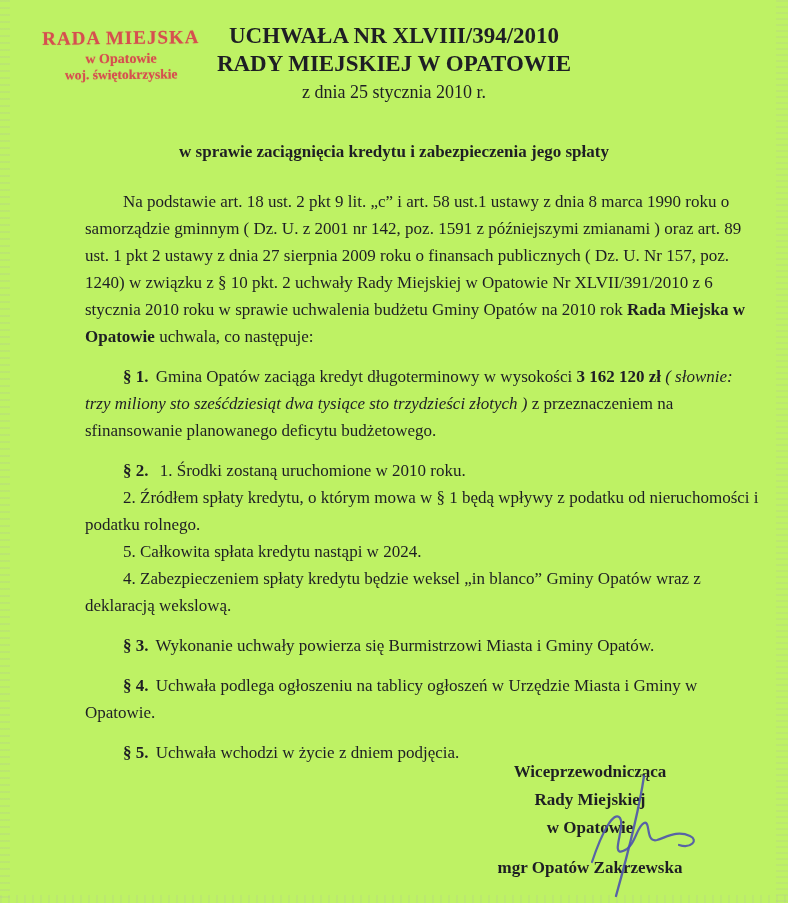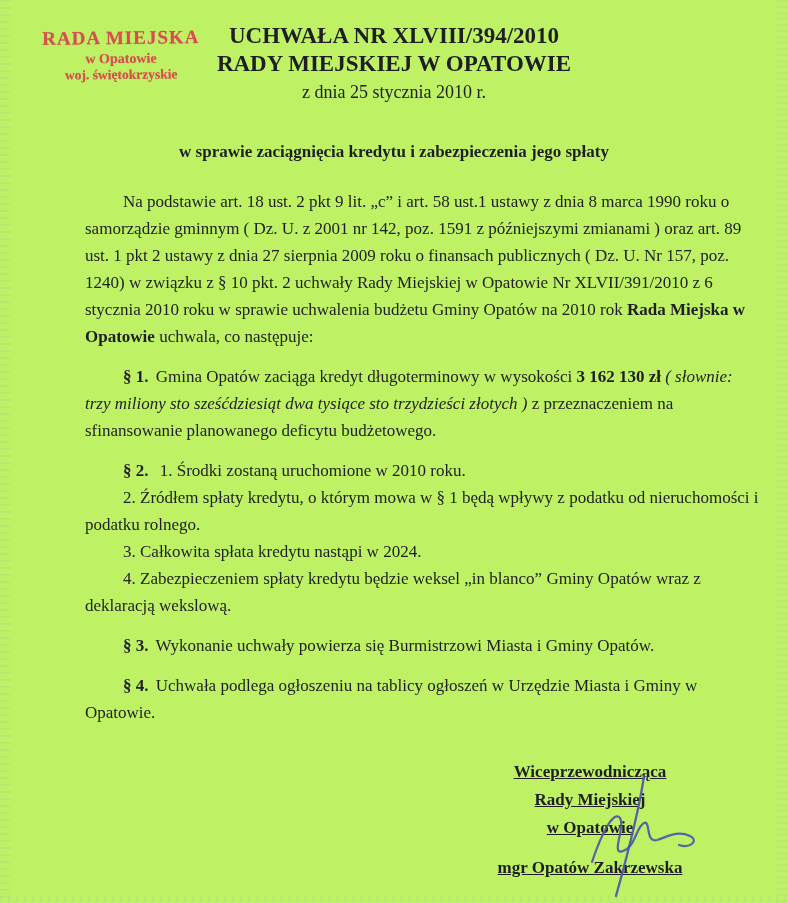--- a/index.html
+++ b/index.html
@@ -41,21 +41,21 @@
   .bodytext{margin:26px 28px 0 85px;font-size:17px;line-height:27px;}
   .body-p{margin:0 0 13px 0;text-indent:38px;}
   .body-p.tight{margin-bottom:0;}
   .b{font-weight:bold;}
   .i{font-style:italic;}
   .secnum{font-weight:bold;margin-right:3px;}
   .secnum.wide{margin-right:7px;}
 
   .signature-block{
     position:absolute;left:452px;top:758px;width:276px;
-    text-align:center;font-size:17px;font-weight:bold;line-height:28px;text-decoration:underline;
+    text-align:center;font-size:17px;font-weight:bold;line-height:28px;
   }
   .signature-name{margin-top:12px;}
   .signature-ink{
     position:absolute;left:552px;top:772px;width:170px;height:130px;
     pointer-events:none;
   }
 </style>
 </head>
 <body>
 
@@ -76,31 +76,32 @@
     <div class="title2">RADY MIEJSKIEJ W OPATOWIE</div>
     <div class="dateline">z dnia 25 stycznia 2010 r.</div>
   </div>
 
   <div class="subject">w sprawie zaciągnięcia kredytu i zabezpieczenia jego spłaty</div>
 
   <div class="bodytext">
 
     <p class="body-p"><span>Na podstawie art. 18 ust. 2 pkt 9 lit. „c” i art. 58 ust.1 ustawy z dnia 8 marca 1990 roku o samorządzie gminnym ( Dz. U. z 2001 nr 142, poz. 1591 z późniejszymi zmianami ) oraz art. 89 ust. 1 pkt 2 ustawy z dnia 27 sierpnia 2009 roku o finansach publicznych ( Dz. U. Nr 157, poz. 1240) w związku z § 10 pkt. 2 uchwały Rady Miejskiej w Opatowie Nr XLVII/391/2010 z 6 stycznia 2010 roku w sprawie uchwalenia budżetu Gminy Opatów na 2010 rok </span><span class="b">Rada Miejska w Opatowie</span><span> uchwala, co następuje:</span></p>
 
-    <p class="body-p"><span class="secnum">§ 1.</span><span> Gmina Opatów zaciąga kredyt długoterminowy w wysokości </span><span class="b">3 162 130 zł</span><span class="i"> ( słownie: trzy miliony sto sześćdziesiąt dwa tysiące sto trzydzieści złotych )</span><span> z przeznaczeniem na sfinansowanie planowanego deficytu budżetowego.</span></p>
+    <p class="body-p"><span class="secnum">§ 1.</span><span> Gmina Opatów zaciąga kredyt długoterminowy w wysokości </span><span class="b">3 162 120 zł</span><span class="i"> ( słownie: trzy miliony sto sześćdziesiąt dwa tysiące sto trzydzieści złotych )</span><span> z przeznaczeniem na sfinansowanie planowanego deficytu budżetowego.</span></p>
 
     <p class="body-p tight"><span class="secnum wide">§ 2.</span><span> 1. Środki zostaną uruchomione w 2010 roku.</span></p>
     <p class="body-p tight"><span>2. Źródłem spłaty kredytu, o którym mowa w § 1 będą wpływy z podatku od nieruchomości i podatku rolnego.</span></p>
-    <p class="body-p tight"><span>3. Całkowita spłata kredytu nastąpi w 2024.</span></p>
+    <p class="body-p tight"><span>5. Całkowita spłata kredytu nastąpi w 2024.</span></p>
     <p class="body-p"><span>4. Zabezpieczeniem spłaty kredytu będzie weksel „in blanco” Gminy Opatów wraz z deklaracją wekslową.</span></p>
 
     <p class="body-p"><span class="secnum">§ 3.</span><span> Wykonanie uchwały powierza się Burmistrzowi Miasta i Gminy Opatów.</span></p>
 
     <p class="body-p"><span class="secnum">§ 4.</span><span> Uchwała podlega ogłoszeniu na tablicy ogłoszeń w Urzędzie Miasta i Gminy w Opatowie.</span></p>
 
+    <p class="body-p"><span class="secnum">§ 5.</span><span> Uchwała wchodzi w życie z dniem podjęcia.</span></p>
 
   </div>
 
   <div class="signature-block">
     <div>Wiceprzewodnicząca</div>
     <div>Rady Miejskiej</div>
     <div>w Opatowie</div>
     <div class="signature-name">mgr Opatów Zakrzewska</div>
   </div>
 

